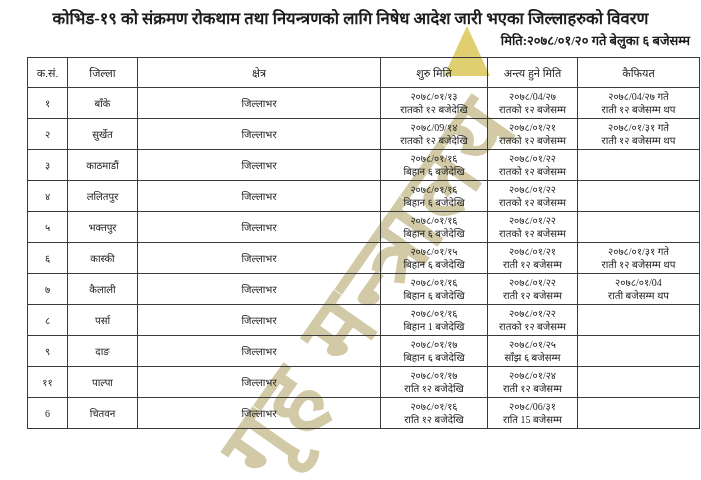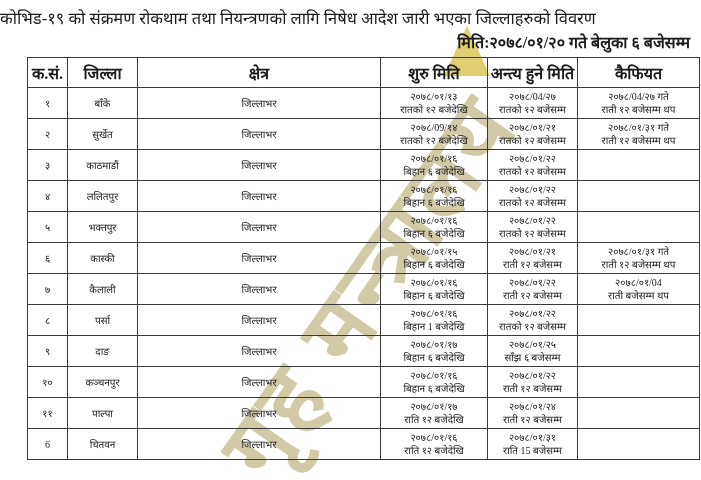--- a/index.html
+++ b/index.html
@@ -17,37 +17,37 @@
     font-size:92px;font-weight:bold;letter-spacing:5px;white-space:nowrap;
     color:#c8bd92;opacity:.8;z-index:0;pointer-events:none;text-align:center;
   }
   .wm-triangle{
     position:absolute;left:444px;top:26px;width:0;height:0;z-index:0;
     border-left:23px solid transparent;border-right:23px solid transparent;
     border-bottom:50px solid #dcca60;opacity:.9;pointer-events:none;
   }
 
   .title{
-    position:absolute;top:6px;left:0;width:100%;text-align:left;
-    font-size:16.5px;font-weight:normal;z-index:1;
+    position:absolute;top:6px;left:0;width:100%;text-align:center;
+    font-size:16.5px;font-weight:bold;z-index:1;
   }
   .subtitle{
     position:absolute;top:31px;right:11px;text-align:right;
-    font-size:16px;font-weight:bold;z-index:1;padding-left:25px;
+    font-size:13px;font-weight:bold;z-index:1;padding-left:25px;
   }
 
   table.main{
     position:absolute;left:27px;top:57px;width:672px;z-index:1;
     border-collapse:collapse;table-layout:fixed;background:transparent;
   }
   table.main th,table.main td{
     border:1px solid #3a3a3a;text-align:center;vertical-align:middle;
     padding:0 2px;overflow:hidden;
   }
-  table.main th{height:29px;font-size:16px;font-weight:bold;}
+  table.main th{height:29px;font-size:11px;font-weight:normal;}
   table.main td{height:30px;font-size:10px;line-height:13px;}
   .c-sn{width:40px;}
   .c-district{width:70px;}
   .c-area{width:243px;}
   .c-start{width:107px;}
   .c-end{width:90px;}
   .c-remark{width:122px;}
 </style>
 </head>
 <body>
@@ -227,37 +227,20 @@
         <td>
             <div>२०७८/०१/२५</div>
             <div>साँझ ६ बजेसम्म</div>
           </td>
         <td>
             <div></div>
             <div></div>
           </td>
       </tr>
       <tr>
-        <td>१०</td>
-        <td>कञ्चनपुर</td>
-        <td>जिल्लाभर</td>
-        <td>
-            <div>२०७८/०१/१६</div>
-            <div>बिहान ६ बजेदेखि</div>
-          </td>
-        <td>
-            <div>२०७८/०१/२२</div>
-            <div>राती १२ बजेसम्म</div>
-          </td>
-        <td>
-            <div></div>
-            <div></div>
-          </td>
-      </tr>
-      <tr>
         <td>११</td>
         <td>पाल्पा</td>
         <td>जिल्लाभर</td>
         <td>
             <div>२०७८/०१/१७</div>
             <div>राति १२ बजेदेखि</div>
           </td>
         <td>
             <div>२०७८/०१/२४</div>
             <div>राती १२ बजेसम्म</div>
@@ -269,21 +252,21 @@
       </tr>
       <tr>
         <td>6</td>
         <td>चितवन</td>
         <td>जिल्लाभर</td>
         <td>
             <div>२०७८/०१/१६</div>
             <div>राति १२ बजेदेखि</div>
           </td>
         <td>
-            <div>२०७८/०१/३१</div>
+            <div>२०७८/06/३१</div>
             <div>राति 15 बजेसम्म</div>
           </td>
         <td>
             <div></div>
             <div></div>
           </td>
       </tr>
     </tbody>
   </table>
 </div>

